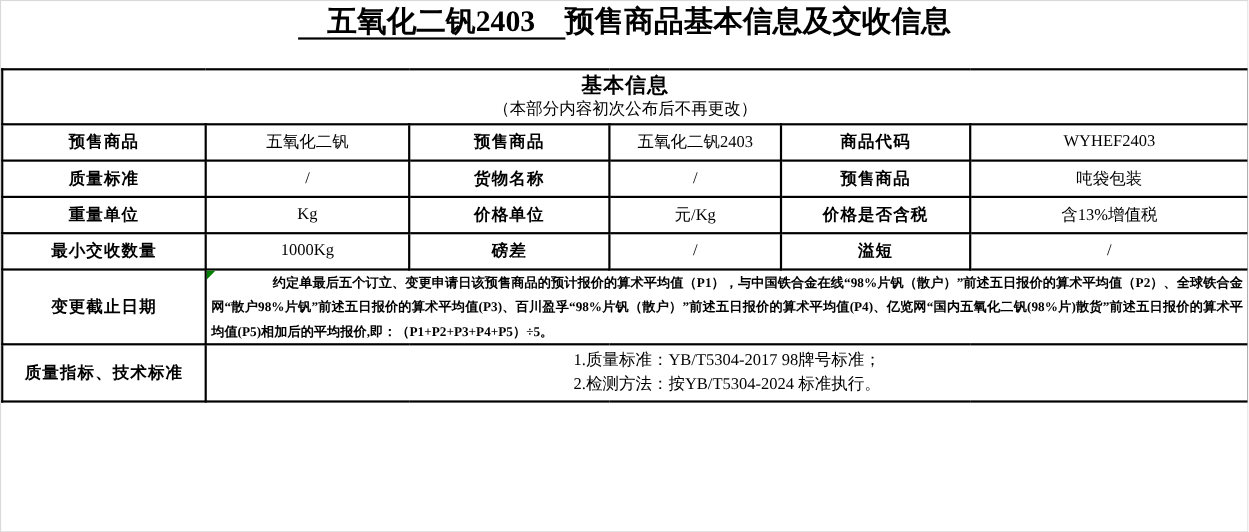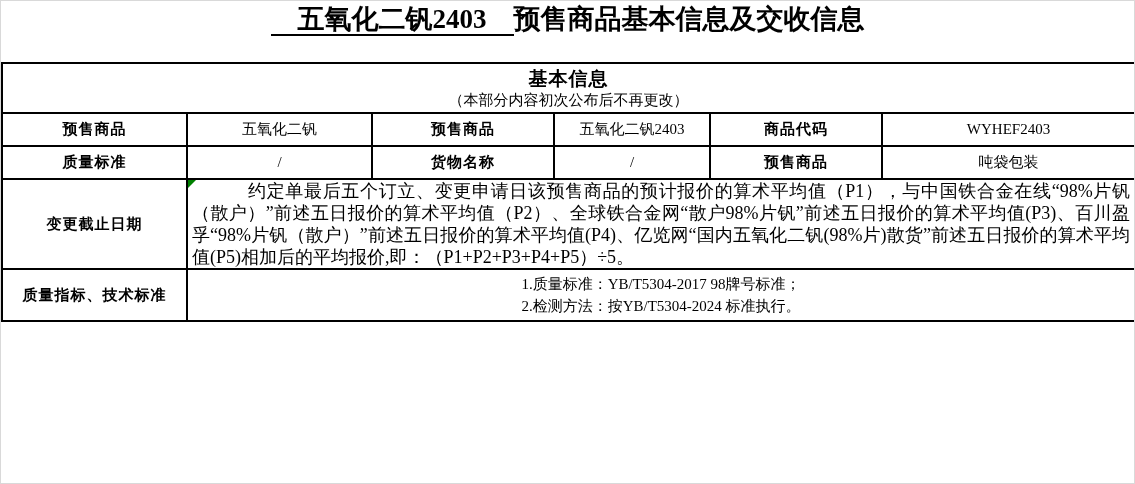--- a/index.html
+++ b/index.html
@@ -20,21 +20,21 @@
     font-size:15px; padding:0 4px; overflow:hidden; word-break:break-all;
   }
   td.lbl {font-weight:bold; letter-spacing:1px;}
   tr.section-row td {height:46px; padding:1px 0;}
   .section-title {font-size:19px; font-weight:bold; line-height:25px; letter-spacing:1px;}
   .section-subtitle {font-size:15px; font-weight:normal; line-height:19px;}
   tr.data-row td {height:31px;}
   td.para-cell {
     text-align:left; position:relative; padding:1px 8px 1px 6px; height:64px;
   }
-  .para {font-size:18px; line-height:22px; text-indent:56px; text-align:justify;}
+  .para {font-size:12px; line-height:22px; text-indent:56px; text-align:justify;font-weight:bold;}
   .flag {
     position:absolute; top:0; left:0; width:0; height:0;
     border-top:8px solid #008000; border-right:8px solid transparent;
   }
   td.list-cell {text-align:left; padding:2px 8px; height:50px;}
   .list-line {font-size:15px; line-height:22px;}
 </style>
 </head>
 <body>
 
@@ -73,23 +73,39 @@
 
     <tr class="data-row">
       <td class="lbl">质量标准</td>
       <td>/</td>
       <td class="lbl">货物名称</td>
       <td>/</td>
       <td class="lbl">预售商品</td>
       <td>吨袋包装</td>
     </tr>
 
+    <tr class="data-row">
+      <td class="lbl">重量单位</td>
+      <td>Kg</td>
+      <td class="lbl">价格单位</td>
+      <td>元/Kg</td>
+      <td class="lbl">价格是否含税</td>
+      <td>含13%增值税</td>
+    </tr>
 
 
 
+    <tr class="data-row">
+      <td class="lbl">最小交收数量</td>
+      <td>1000Kg</td>
+      <td class="lbl">磅差</td>
+      <td>/</td>
+      <td class="lbl">溢短</td>
+      <td>/</td>
+    </tr>
 
 
     <tr>
       <td class="lbl">变更截止日期</td>
       <td class="para-cell" colspan="5">
         <span class="flag"></span>
         <div class="para">约定单最后五个订立、变更申请日该预售商品的预计报价的算术平均值（P1），与中国铁合金在线“98%片钒（散户）”前述五日报价的算术平均值（P2）、全球铁合金网“散户98%片钒”前述五日报价的算术平均值(P3)、百川盈孚“98%片钒（散户）”前述五日报价的算术平均值(P4)、亿览网“国内五氧化二钒(98%片)散货”前述五日报价的算术平均值(P5)相加后的平均报价,即：（P1+P2+P3+P4+P5）÷5。</div>
       </td>
     </tr>
 

